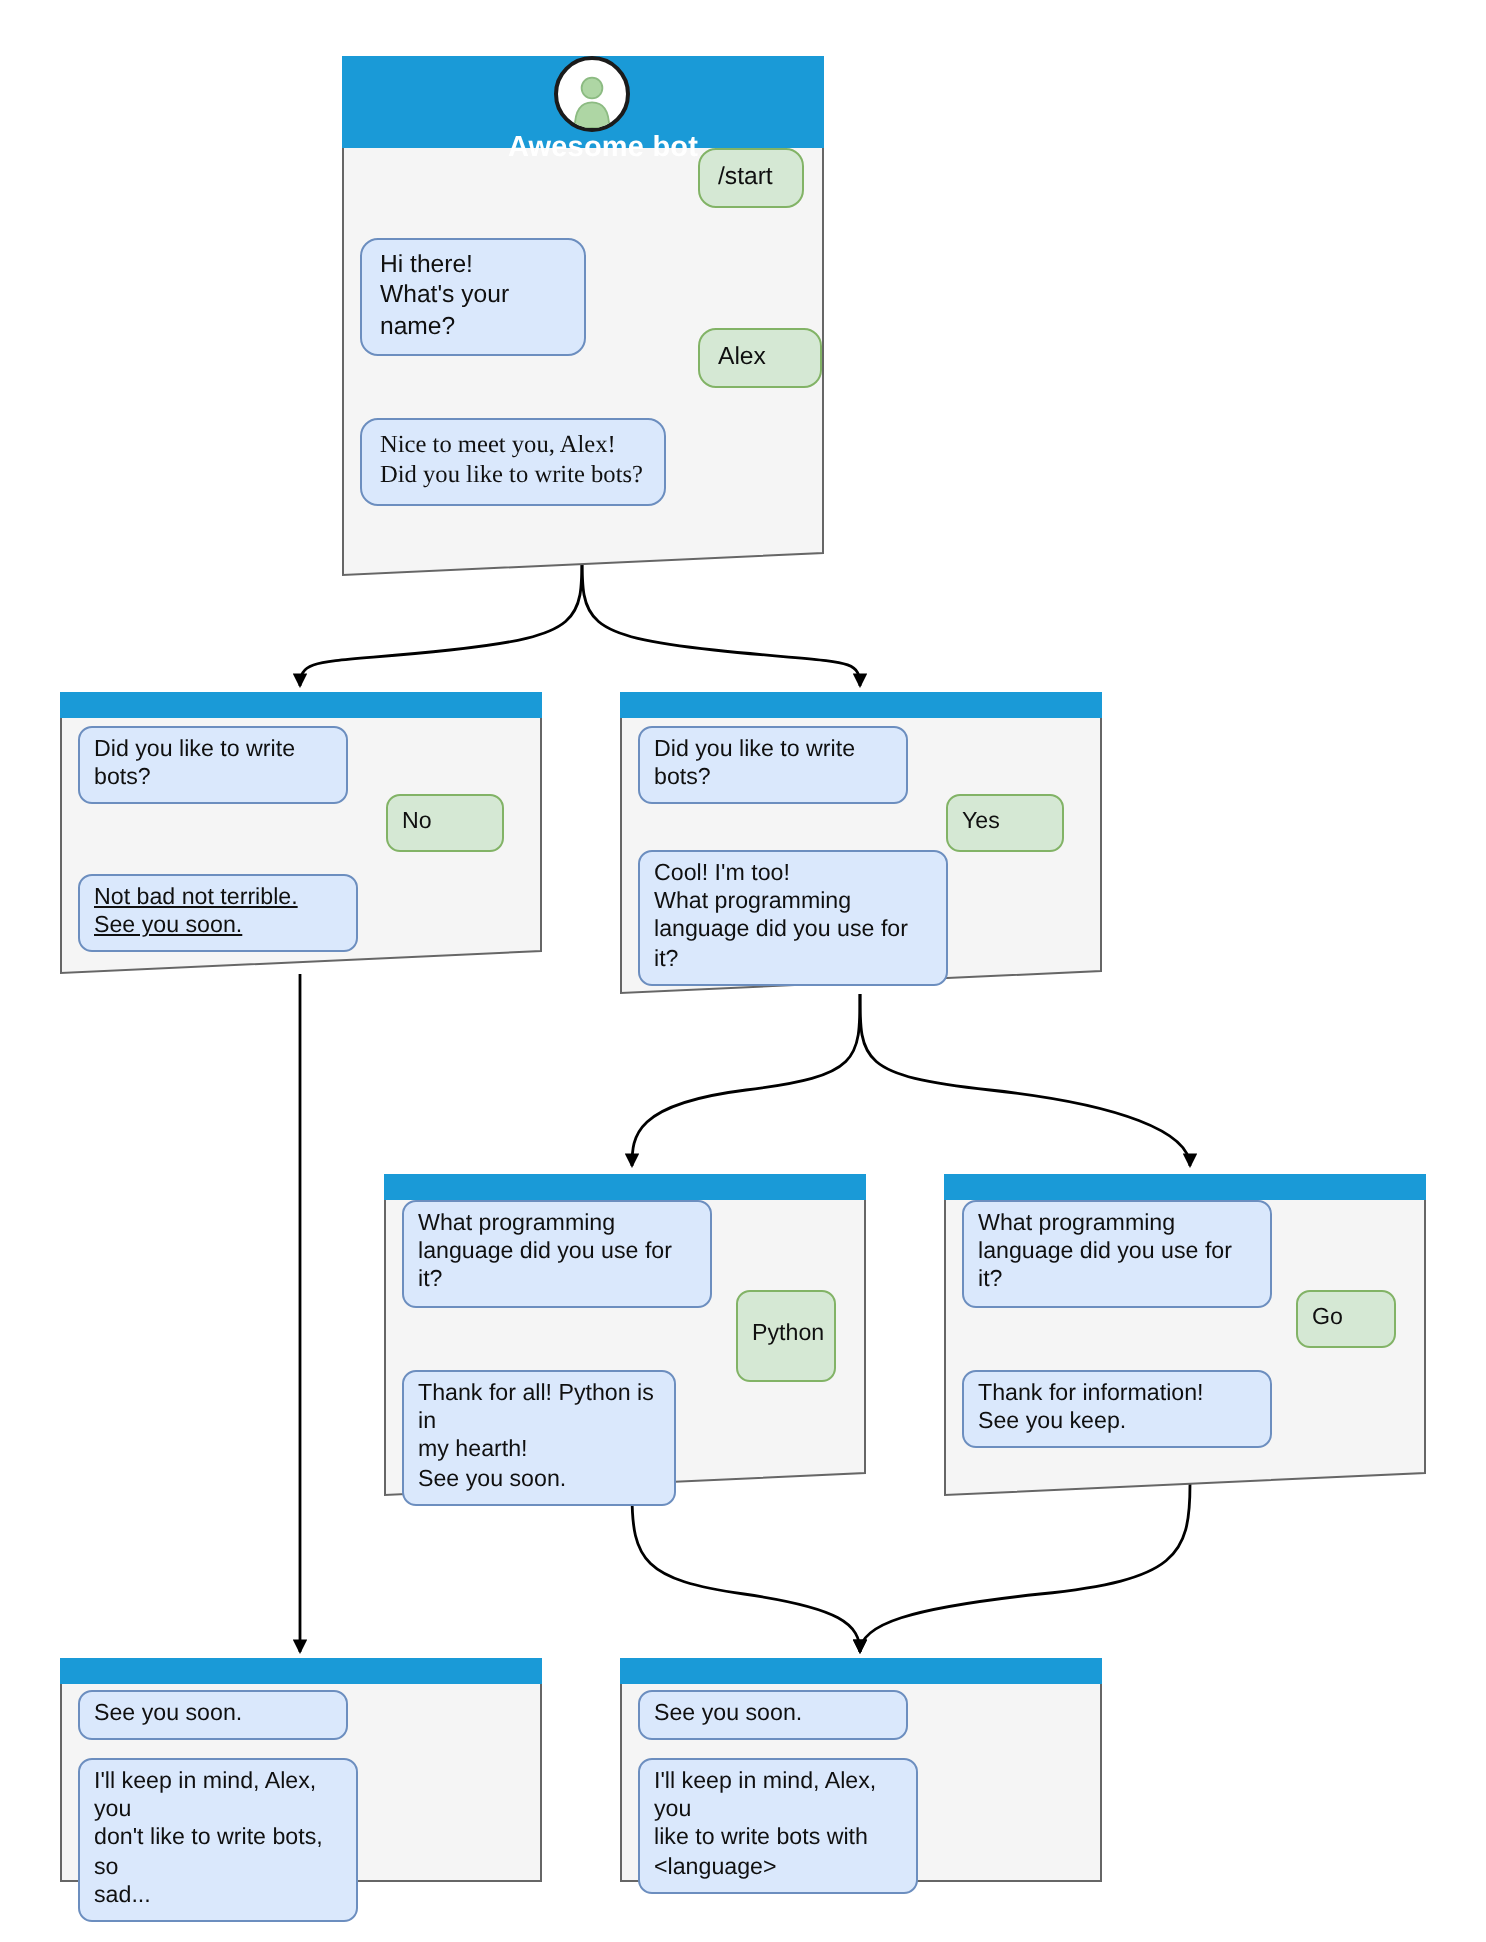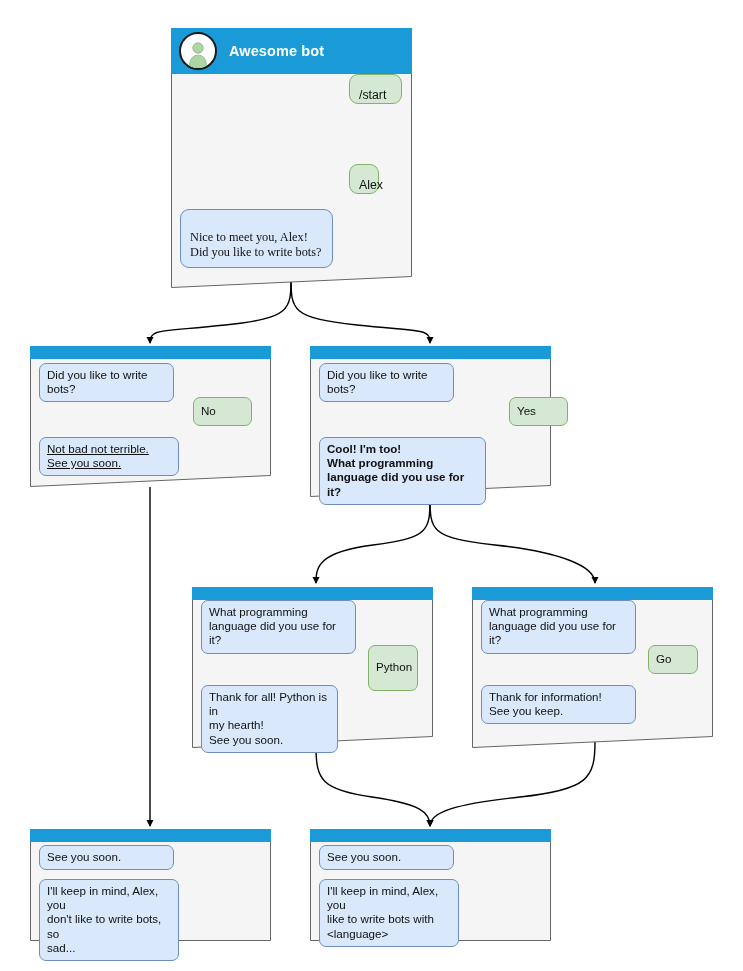--- a/index.html
+++ b/index.html
@@ -51,20 +51,21 @@
     height: 13px;
     width: 100%;
     background: #1a9ad7;
   }
   .node-header.tall {
     height: 46px;
     display: flex;
     align-items: center;
     padding-left: 8px;
     box-sizing: border-box;
+    flex-direction: column;
   }
 
   .bot-title {
     color: #ffffff;
     font-size: 14.5px;
     font-weight: bold;
     margin-left: 12px;
     letter-spacing: 0.1px;
   }
 
@@ -111,21 +112,21 @@
   }
   .bubble.user {
     background: #d5e8d4;
     border: 1px solid #82b366;
     text-align: left;
   }
   .bubble.big {
     font-size: 12.3px;
     line-height: 15.4px;
     border-radius: 9px;
-    padding: 20px 9px 6px 9px;
+    padding: 5px 9px 6px 9px;
   }
 </style>
 </head>
 <body>
 
 <div id="canvas">
 
   <svg id="edges" viewBox="0 0 743 971" width="743" height="971" xmlns="http://www.w3.org/2000/svg">
     <defs>
       <marker id="arrow" viewBox="0 0 10 10" refX="8.6" refY="5" markerWidth="5.2" markerHeight="5.2" orient="auto-start-reverse">
@@ -156,21 +157,23 @@
       <div class="avatar">
         <svg viewBox="0 0 30 30" width="30" height="30" xmlns="http://www.w3.org/2000/svg">
           <circle cx="15" cy="10" r="5.2" fill="#aed6a4" stroke="#8cbb82" stroke-width="0.9"></circle>
           <path d="M6.4 30 C6.4 21 9.6 17.2 15 17.2 C20.4 17.2 23.6 21 23.6 30 Z" fill="#aed6a4" stroke="#8cbb82" stroke-width="0.9"></path>
         </svg>
       </div>
       <span class="bot-title">Awesome bot</span>
     </div>
     <div class="chat-body with-header">
       <div class="bubble user big" style="left:178px; top:0px; width:53px; height:30px; display:flex; align-items:center;">/start</div>
-      <div class="bubble user big" style="left:178px; top:90px; width:30px; height:30px; display:flex; align-items:center;">Alex</div>
+      <div class="bubble bot big" style="left:9px; top:45px; width:113px;">Hi there!
+What's your name?</div>
+      <div class="bubble user big" style="left:178px; top:90px; width:62px; height:30px; display:flex; align-items:center;">Alex</div>
       <div class="bubble bot big" style="left:9px; top:135px; width:153px;font-family:Liberation Serif, serif;">Nice to meet you, Alex!
 Did you like to write bots?</div>
     </div>
   </div>
 
   <div class="node" style="left:30px; top:346px; width:241px; height:141px;">
     <svg class="node-outline" viewBox="0 0 241 141" width="241" height="141" xmlns="http://www.w3.org/2000/svg" preserveAspectRatio="none">
       <path d="M0.5 0.5 H240.5 V129.5 L0.5 140.5 Z" fill="#f5f5f5" stroke="#666666" stroke-width="1"></path>
     </svg>
     <div class="node-header"></div>
@@ -182,22 +185,22 @@
     </div>
   </div>
 
   <div class="node" style="left:310px; top:346px; width:241px; height:151px;">
     <svg class="node-outline" viewBox="0 0 241 151" width="241" height="151" xmlns="http://www.w3.org/2000/svg" preserveAspectRatio="none">
       <path d="M0.5 0.5 H240.5 V139.5 L0.5 150.5 Z" fill="#f5f5f5" stroke="#666666" stroke-width="1"></path>
     </svg>
     <div class="node-header"></div>
     <div class="chat-body">
       <div class="bubble bot" style="left:9px; top:4px; width:135px;">Did you like to write bots?</div>
-      <div class="bubble user" style="left:163px; top:38px; width:59px; height:29px; display:flex; align-items:center;margin-left:36px;">Yes</div>
-      <div class="bubble bot" style="left:9px; top:78px; width:167px;font-weight:bold;">Cool! I'm too!
+      <div class="bubble user" style="left:163px; top:38px; width:59px; height:29px; display:flex; align-items:center;">Yes</div>
+      <div class="bubble bot" style="left:9px; top:66px; width:155px;">Cool! I'm too!
 What programming
 language did you use for it?</div>
     </div>
   </div>
 
   <div class="node" style="left:192px; top:587px; width:241px; height:161px;">
     <svg class="node-outline" viewBox="0 0 241 161" width="241" height="161" xmlns="http://www.w3.org/2000/svg" preserveAspectRatio="none">
       <path d="M0.5 0.5 H240.5 V149.5 L0.5 160.5 Z" fill="#f5f5f5" stroke="#666666" stroke-width="1"></path>
     </svg>
     <div class="node-header"></div>

